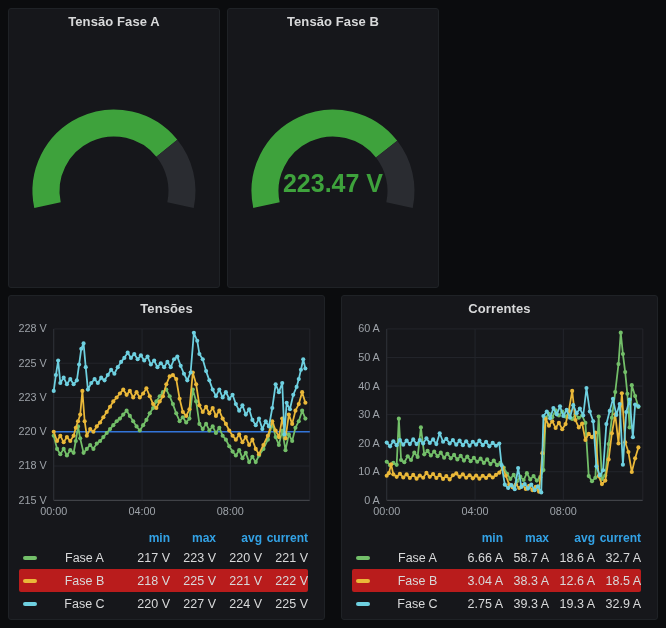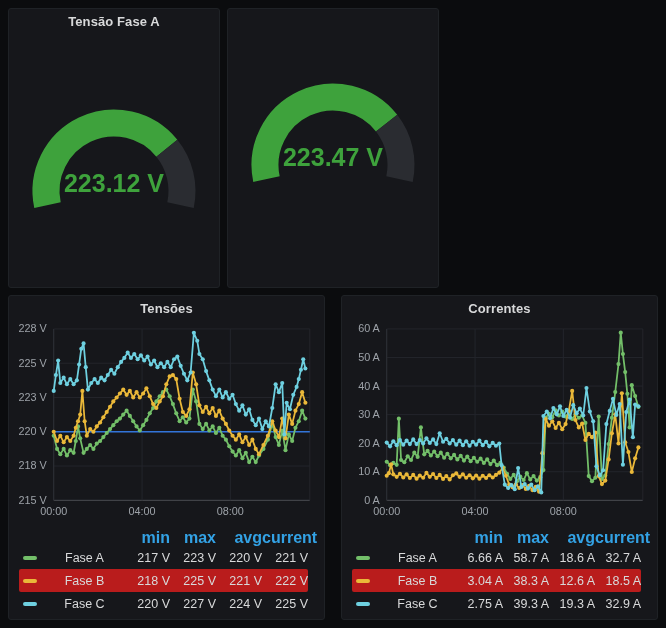--- a/index.html
+++ b/index.html
@@ -14,21 +14,21 @@
   .gauge-panel{align-items:center;justify-content:flex-start;}
   .gauge-wrap{position:relative;width:200px;height:134px;margin-top:60px;}
   .gauge-svg{display:block;}
   .gauge-value{position:absolute;left:0;right:0;top:74px;text-align:center;font-size:25px;font-weight:700;color:#3ea23c;}
   
   .chart-panel{padding:0 0 4px 0;}
   .chart-svg{display:block;margin:2px auto 0 auto;}
   .axis-lbl{font-size:11px;fill:#9da2a8;font-family:"Liberation Sans",sans-serif;}
   
   .legend{margin:8px 16px 0 10px;font-size:12.5px;}
-  .lg-header{display:flex;align-items:center;height:17px;color:#33a2e5;font-weight:700;font-size:16px;}
+  .lg-header{display:flex;align-items:center;height:17px;color:#33a2e5;font-weight:700;font-size:12px;}
   .lg-row{display:flex;align-items:center;height:23px;border-radius:2px;cursor:pointer;}
   .lg-rows .lg-row:nth-child(2){background:#b91c1c;}
   .lg-marker{width:14px;height:4px;border-radius:2px;margin:0 8px 0 4px;flex:0 0 auto;}
   .lg-name{flex:1;color:#d8d9da;text-align:center;}
   .lg-spacer{flex:1;}
   .lg-col,.lg-val{width:46px;text-align:right;flex:0 0 auto;}
   .lg-val{color:#d8d9da;}
 </style>
 </head>
 <body>
@@ -36,24 +36,24 @@
 <div class="dashboard">
 
   <div class="row row-top">
     <section class="panel gauge-panel">
       <header class="panel-title">Tensão Fase A</header>
       <div class="gauge-wrap">
         <svg class="gauge-svg" width="200" height="134" viewBox="0 0 200 134">
             <path d="M 33.49 110.14 A 68 68 0 0 1 152.85 53.21" stroke="#3ea23c" stroke-width="27" fill="none"></path>
             <path d="M 152.85 53.21 A 68 68 0 0 1 166.51 110.14" stroke="#2a2c31" stroke-width="27" fill="none"></path>
           </svg>
-        <div class="gauge-value">223.12 V</div>
       </div>
     </section>
     <section class="panel gauge-panel">
+      <header class="panel-title">Tensão Fase B</header>
       <div class="gauge-wrap">
         <svg class="gauge-svg" width="200" height="134" viewBox="0 0 200 134">
             <path d="M 33.49 110.14 A 68 68 0 0 1 153.60 54.15" stroke="#3ea23c" stroke-width="27" fill="none"></path>
             <path d="M 153.60 54.15 A 68 68 0 0 1 166.51 110.14" stroke="#2a2c31" stroke-width="27" fill="none"></path>
           </svg>
         <div class="gauge-value">223.47 V</div>
       </div>
     </section>
   </div>
 

